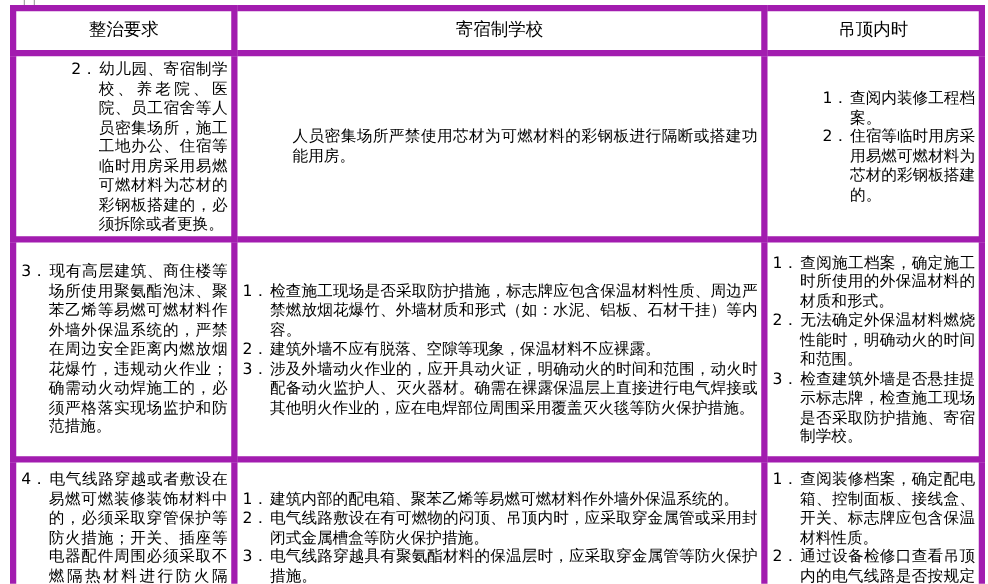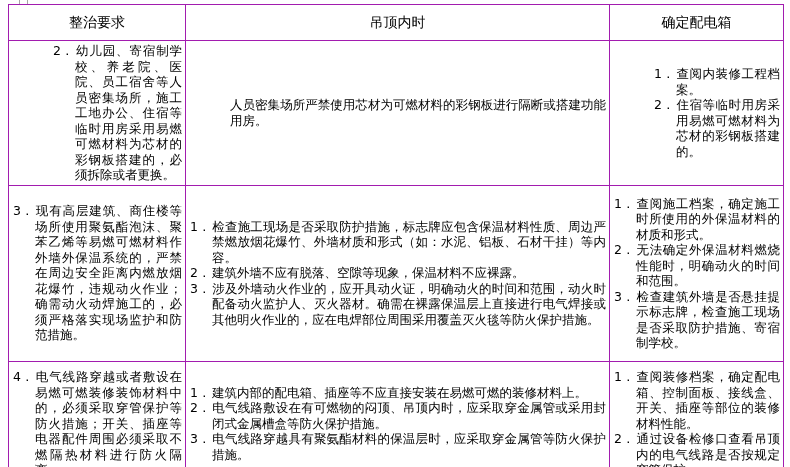--- a/index.html
+++ b/index.html
@@ -31,21 +31,21 @@
   table.doc-table {
     position: absolute;
     left: 8px;
     top: 4px;
     width: 775px;
     border-collapse: collapse;
     table-layout: fixed;
     background: #fff;
   }
   table.doc-table td, table.doc-table th {
-    border: 1px solid #a21caf;
+    border: 5px solid #a21caf;
     vertical-align: middle;
     padding: 2px 3px 2px 4px;
     font-size: 12.5px;
     line-height: 15.5px;
     font-weight: normal;
     text-align: justify;
     overflow: hidden;
     box-sizing: border-box;
   }
   table.doc-table th {
@@ -82,22 +82,22 @@
   <table class="doc-table">
     <colgroup>
       <col class="col-req">
       <col class="col-std">
       <col class="col-mth">
     </colgroup>
 
     <tbody>
         <tr class="header-row">
       <th>整治要求</th>
+      <th>寄宿制学校</th>
       <th>吊顶内时</th>
-      <th>确定配电箱</th>
     </tr>
 
     <tr class="row-1">
       <td>
         <div class="item"><span class="num">2．</span><span>幼儿园、寄宿制学校、养老院、医院、员工宿舍等人员密集场所，施工工地办公、住宿等临时用房采用易燃可燃材料为芯材的彩钢板搭建的，必须拆除或者更换。</span></div>
       </td>
       <td>
         <p class="para">人员密集场所严禁使用芯材为可燃材料的彩钢板进行隔断或搭建功能用房。</p>
       </td>
       <td>
@@ -120,25 +120,25 @@
         <div class="item"><span class="num">2．</span><span>无法确定外保温材料燃烧性能时，明确动火的时间和范围。</span></div>
         <div class="item"><span class="num">3．</span><span>检查建筑外墙是否悬挂提示标志牌，检查施工现场是否采取防护措施、寄宿制学校。</span></div>
       </td>
     </tr>
 
     <tr class="row-3">
       <td>
         <div class="item"><span class="num">4．</span><span>电气线路穿越或者敷设在易燃可燃装修装饰材料中的，必须采取穿管保护等防火措施；开关、插座等电器配件周围必须采取不燃隔热材料进行防火隔离。</span></div>
       </td>
       <td>
-        <div class="item"><span class="num">1．</span><span>建筑内部的配电箱、插座等不应直接安装在易燃可燃的装修材料上。</span></div>
+        <div class="item"><span class="num">1．</span><span>建筑内部的配电箱、聚苯乙烯等易燃可燃材料作外墙外保温系统的。</span></div>
         <div class="item"><span class="num">2．</span><span>电气线路敷设在有可燃物的闷顶、吊顶内时，应采取穿金属管或采用封闭式金属槽盒等防火保护措施。</span></div>
         <div class="item"><span class="num">3．</span><span>电气线路穿越具有聚氨酯材料的保温层时，应采取穿金属管等防火保护措施。</span></div>
       </td>
       <td>
-        <div class="item"><span class="num">1．</span><span>查阅装修档案，确定配电箱、控制面板、接线盒、开关、插座等部位的装修材料性能。</span></div>
+        <div class="item"><span class="num">1．</span><span>查阅装修档案，确定配电箱、控制面板、接线盒、开关、标志牌应包含保温材料性质。</span></div>
         <div class="item"><span class="num">2．</span><span>通过设备检修口查看吊顶内的电气线路是否按规定穿管保护。</span></div>
       </td>
     </tr>
   </tbody>
     </table>
 
 </div>
 
 </body></html>

